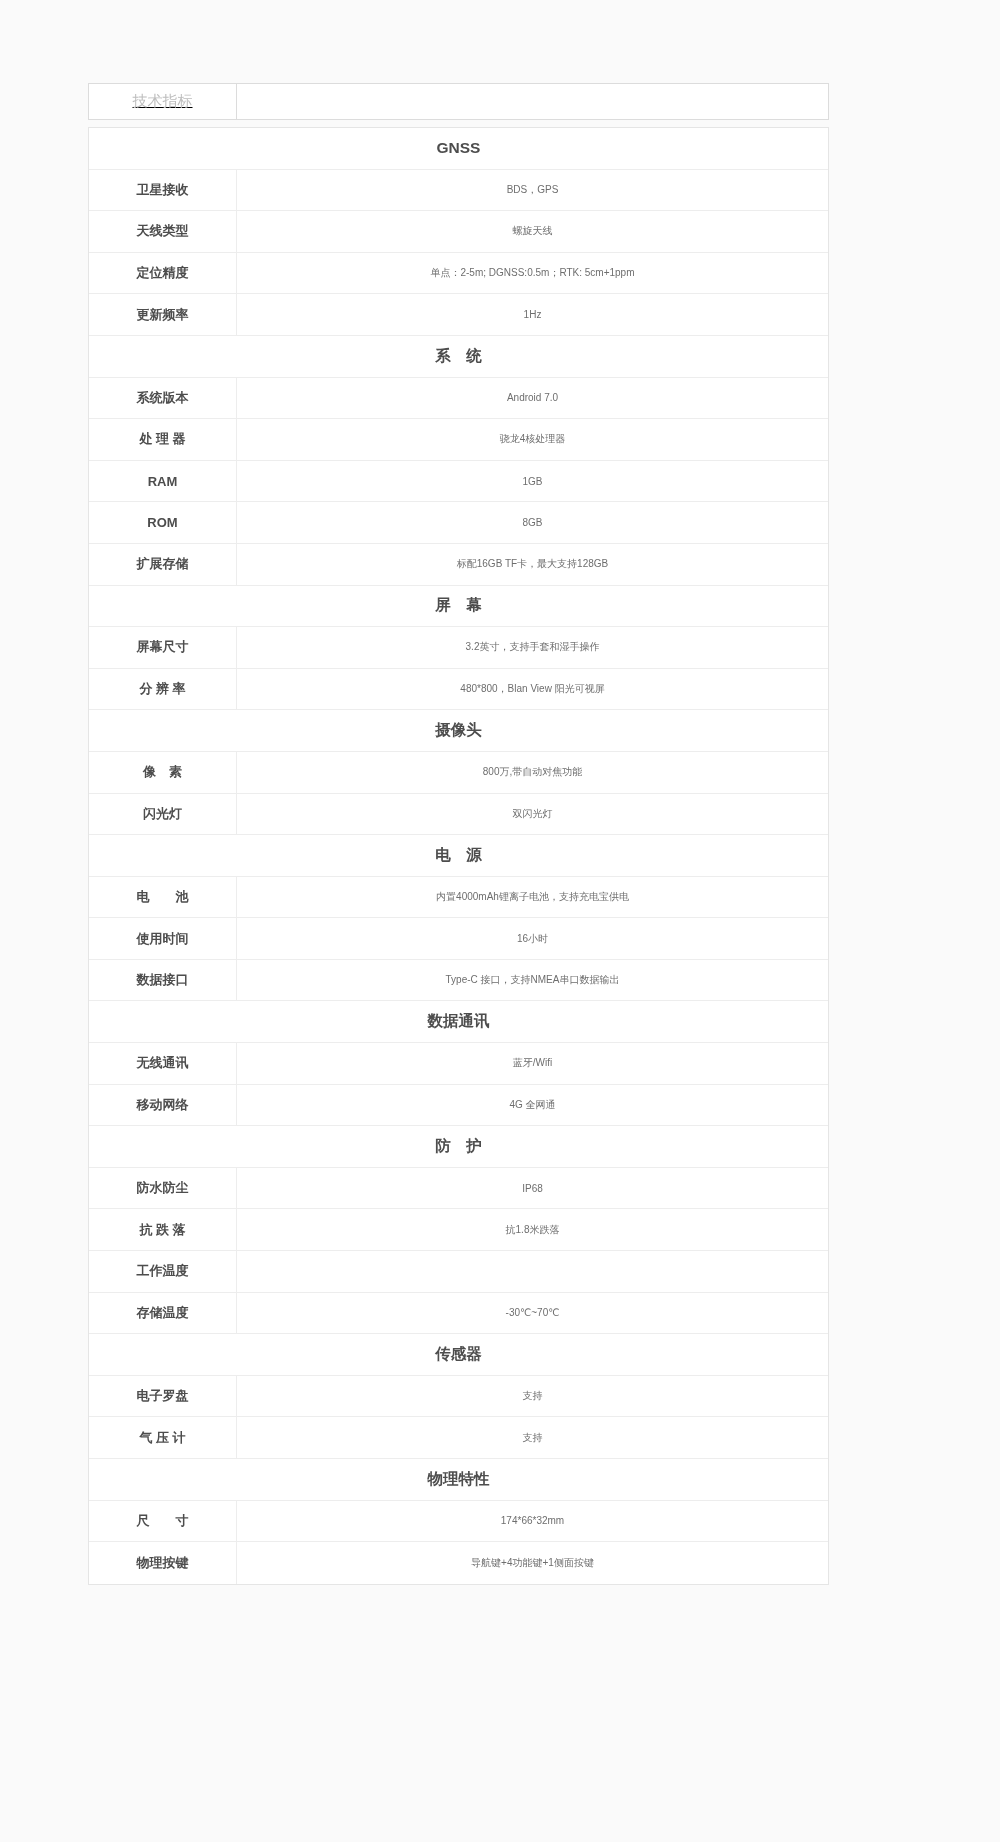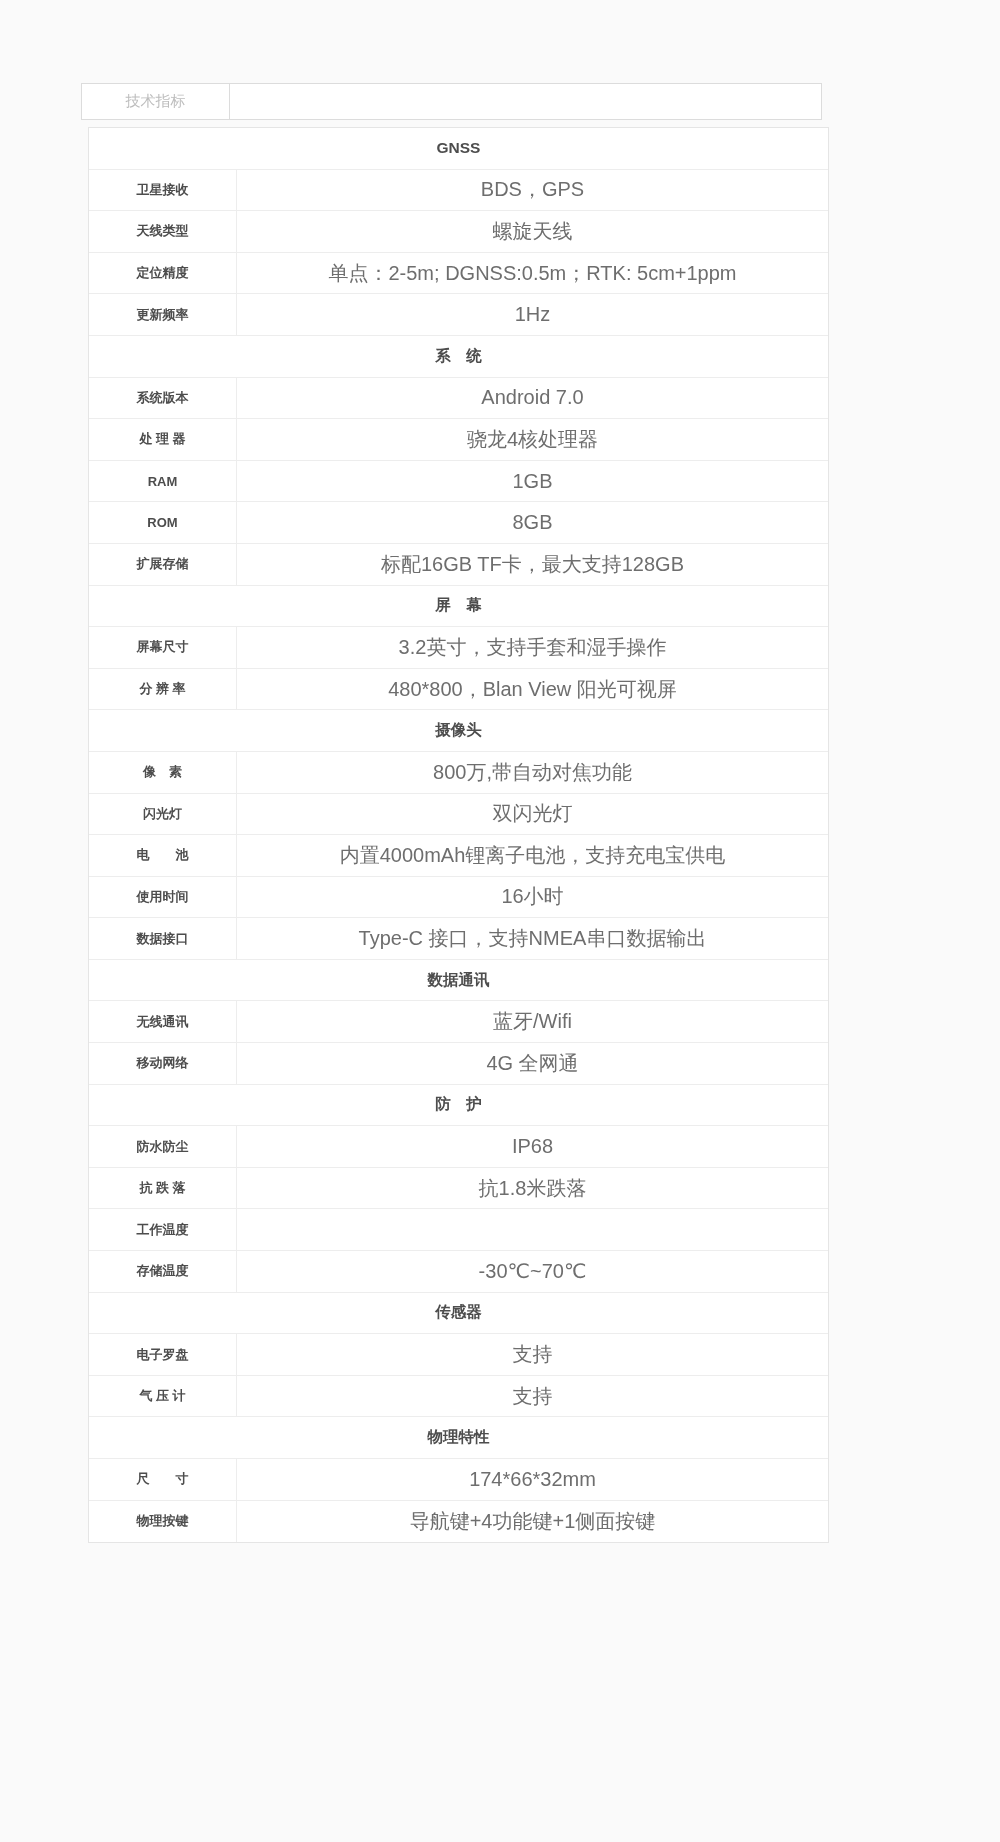--- a/index.html
+++ b/index.html
@@ -6,26 +6,27 @@
   body {
     width: 1000px;
     height: 1842px;
     background: #fafafa;
     position: relative;
     font-family: "Liberation Sans", "DejaVu Sans", sans-serif;
     -webkit-font-smoothing: antialiased;
   }
   .header-box {
     position: absolute;
-    left: 81px; top: 83px;
+    left: 88px; top: 83px;
     width: 741px; height: 37px;
     background: #ffffff;
     border: 1px solid #dcdcdc;
     box-sizing: border-box;
     display: flex;
+    text-decoration: underline;
   }
   .header-box .label-cell {
     width: 148px;
     border-right: 1px solid #dcdcdc;
     display: flex; align-items: center; justify-content: center;
     color: #bdbdbd;
     font-size: 15px;
     box-sizing: border-box;
     flex-shrink: 0;
   }
@@ -62,21 +63,21 @@
     font-size: 13px;
     box-sizing: border-box;
     flex-shrink: 0;
     text-align: center;
     white-space: pre;
   }
   .value-col {
     flex: 1;
     display: flex; align-items: center; justify-content: center;
     color: #6e6e6e;
-    font-size: 20px;
+    font-size: 10px;
     text-align: center;
     white-space: pre;
   }
 </style>
 </head>
 <body>
 
 <div class="header-box">
   <div class="label-cell">技术指标</div>
   <div class="empty-cell"></div>
@@ -140,20 +141,23 @@
       <div>摄像头</div>
     </div>
     <div class="trow">
       <div class="label-col">像　素</div>
       <div class="value-col">800万,带自动对焦功能</div>
     </div>
     <div class="trow">
       <div class="label-col">闪光灯</div>
       <div class="value-col">双闪光灯</div>
     </div>
+    <div class="trow section-row">
+      <div>电　源</div>
+    </div>
     <div class="trow">
       <div class="label-col">电　　池</div>
       <div class="value-col">内置4000mAh锂离子电池，支持充电宝供电</div>
     </div>
     <div class="trow">
       <div class="label-col">使用时间</div>
       <div class="value-col">16小时</div>
     </div>
     <div class="trow">
       <div class="label-col">数据接口</div>

